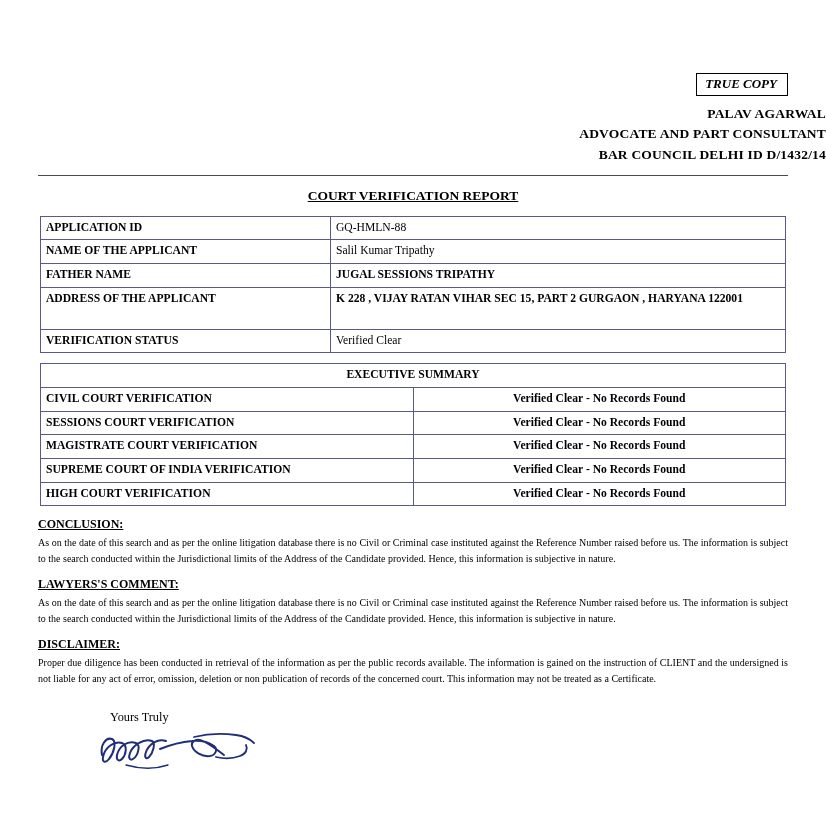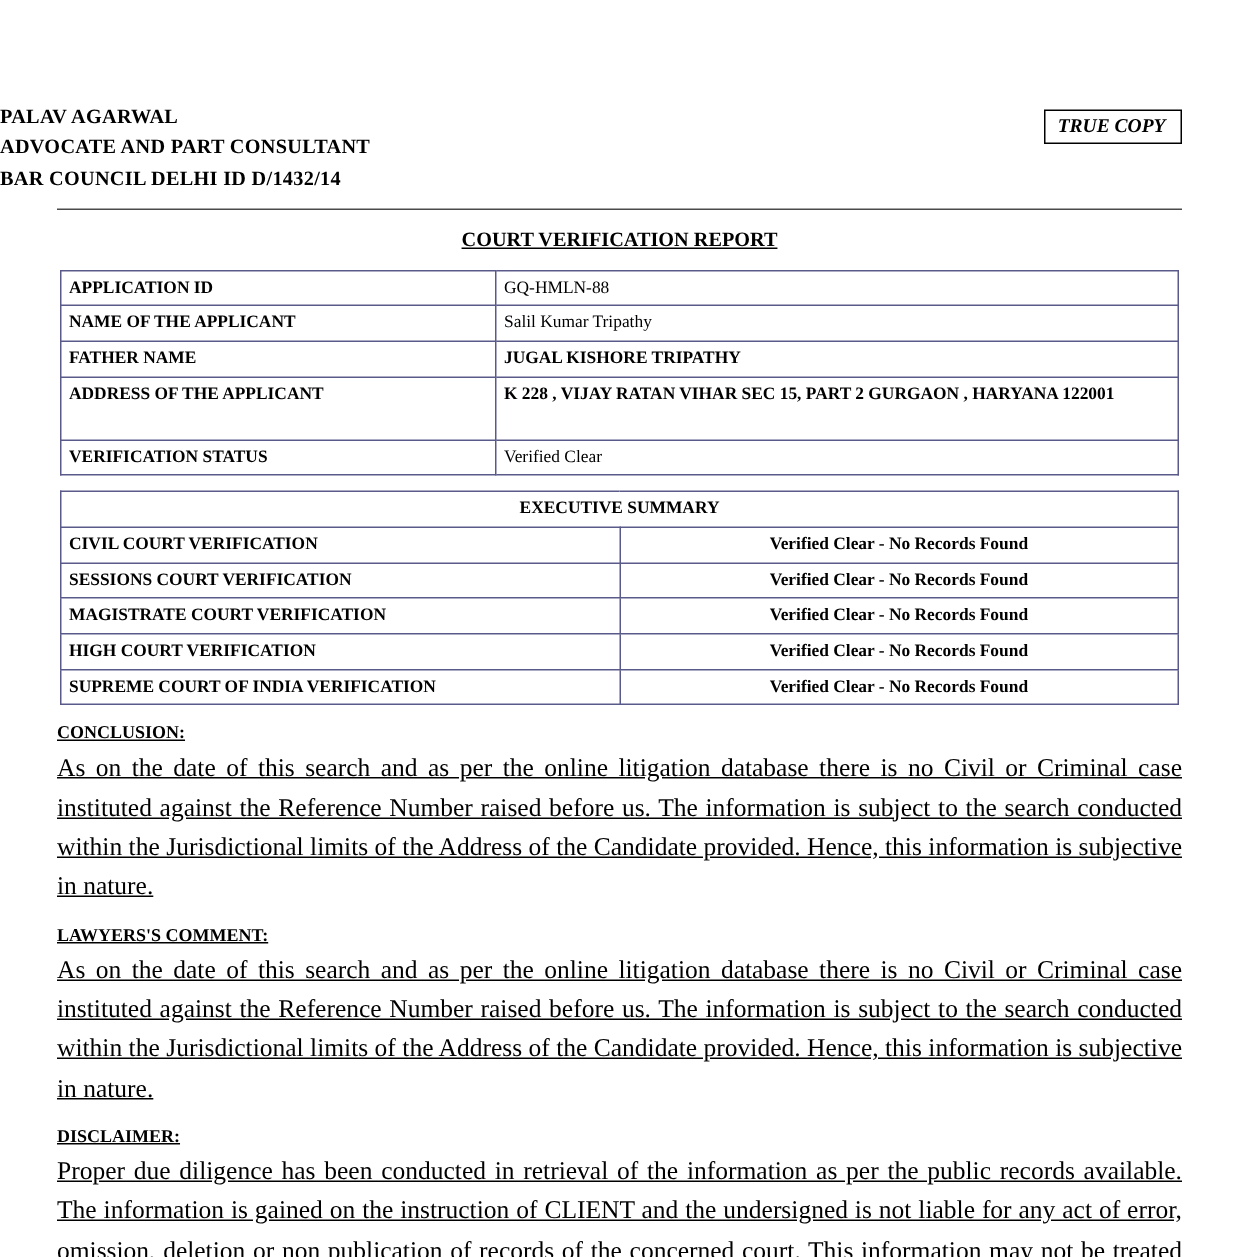--- a/index.html
+++ b/index.html
@@ -15,22 +15,22 @@
     position: relative;
     overflow: hidden;
   }
   .page {
     position: relative;
     width: 826px;
     height: 838px;
     box-sizing: border-box;
   }
   .letterhead {
-    text-align: left;
-    padding-top: 68px;
+    text-align: right;
+    padding-top: 104px;
     line-height: 1.5;
   }
   .letterhead div {
     font-weight: bold;
     font-size: 13.5px;
     letter-spacing: 0.2px;
   }
   .true-copy {
     position: absolute;
     top: 73px;
@@ -101,25 +101,24 @@
   .section {
     margin: 0 38px;
   }
   .section-heading {
     font-weight: bold;
     font-size: 12px;
     text-decoration: underline;
     margin-top: 11px;
   }
   .section-body {
-    font-size: 17px;
+    font-size: 10px;
     line-height: 1.55;
     margin-top: 3px;
     text-align: justify;
-    text-decoration: underline;
   }
   .yours {
     font-size: 12.3px;
     margin: 24px 38px 0 110px;
   }
   .signature {
     margin: 4px 38px 0 96px;
     height: 44px;
   }
   .signature svg {
@@ -148,21 +147,21 @@
       <tr>
         <td class="label">APPLICATION ID</td>
         <td>GQ-HMLN-88</td>
       </tr>
       <tr>
         <td class="label">NAME OF THE APPLICANT</td>
         <td>Salil Kumar Tripathy</td>
       </tr>
       <tr>
         <td class="label">FATHER NAME</td>
-        <td class="value-bold">JUGAL KISHORE TRIPATHY</td>
+        <td class="value-bold">JUGAL SESSIONS TRIPATHY</td>
       </tr>
       <tr>
         <td class="label tall">ADDRESS OF THE APPLICANT</td>
         <td class="value-bold tall">K 228 , VIJAY RATAN VIHAR SEC 15, PART 2 GURGAON , HARYANA 122001</td>
       </tr>
       <tr>
         <td class="label">VERIFICATION STATUS</td>
         <td>Verified Clear</td>
       </tr>
     </tbody>
@@ -179,25 +178,25 @@
       </tr>
       <tr>
         <td class="summary-label">SESSIONS COURT VERIFICATION</td>
         <td class="summary-value">Verified Clear - No Records Found</td>
       </tr>
       <tr>
         <td class="summary-label">MAGISTRATE COURT VERIFICATION</td>
         <td class="summary-value">Verified Clear - No Records Found</td>
       </tr>
       <tr>
+        <td class="summary-label">SUPREME COURT OF INDIA VERIFICATION</td>
+        <td class="summary-value">Verified Clear - No Records Found</td>
+      </tr>
+      <tr>
         <td class="summary-label">HIGH COURT VERIFICATION</td>
-        <td class="summary-value">Verified Clear - No Records Found</td>
-      </tr>
-      <tr>
-        <td class="summary-label">SUPREME COURT OF INDIA VERIFICATION</td>
         <td class="summary-value">Verified Clear - No Records Found</td>
       </tr>
     </tbody>
   </table>
 
   <div class="section">
     <div class="section-heading">CONCLUSION:</div>
     <div class="section-body">As on the date of this search and as per the online litigation database there is no Civil or Criminal case instituted against the Reference Number raised before us. The information is subject to the search conducted within the Jurisdictional limits of the Address of the Candidate provided. Hence, this information is subjective in nature.</div>
   </div>
 

